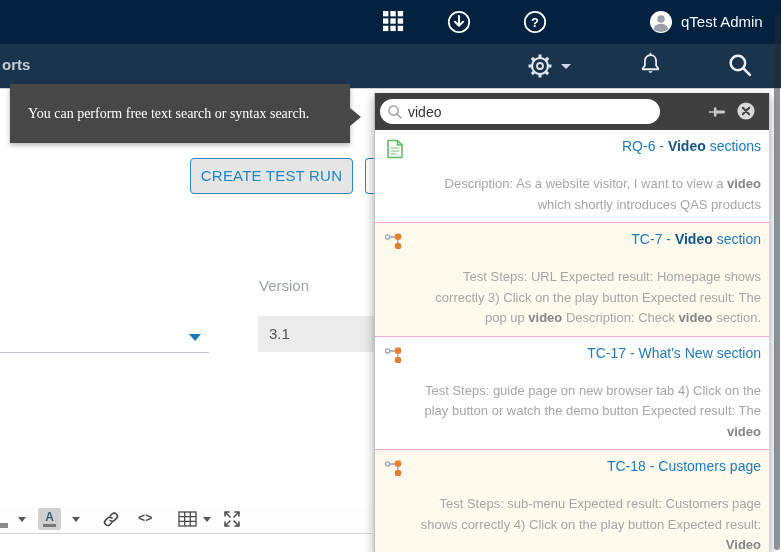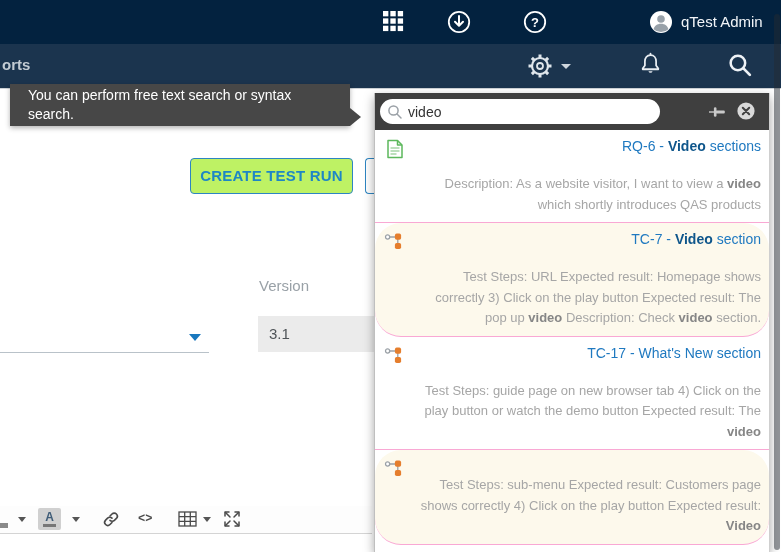--- a/index.html
+++ b/index.html
@@ -15,25 +15,25 @@
   .user-name{position:absolute;left:681px;top:13px;color:#f2f5f8;font-size:15px;}
   
   .navbar{position:absolute;left:0;top:44px;width:781px;height:44px;background:#1b344e;border-bottom:1px solid #cdd2d6;}
   .breadcrumb{position:absolute;left:2px;top:12px;color:#c2cbd3;font-size:15px;font-weight:bold;}
   .gear-wrap{position:absolute;left:526px;top:8px;}
   .gear-caret{position:absolute;left:561px;top:20px;width:0;height:0;border-left:5px solid transparent;border-right:5px solid transparent;border-top:5px solid #cfd6dd;}
   .bell-wrap{position:absolute;left:637px;top:7px;}
   .nav-search-wrap{position:absolute;left:727px;top:8px;}
   
   .tooltip{position:absolute;left:10px;top:84px;width:340px;background:#474747;color:#fff;
-           font-size:14px;line-height:19px;padding:2px 18px;z-index:6;box-shadow:0 2px 5px rgba(0,0,0,.3);box-sizing:border-box;}
+           font-size:14px;line-height:19px;padding:20px 18px;z-index:6;box-shadow:0 2px 5px rgba(0,0,0,.3);box-sizing:border-box;font-family:Liberation Serif, serif;}
   .tooltip-arrow{position:absolute;right:-11px;top:24px;width:0;height:0;border-top:9px solid transparent;border-bottom:9px solid transparent;border-left:11px solid #474747;}
   
-  .create-btn{position:absolute;left:190px;top:158px;width:163px;height:36px;background:#bef264;
-              border:1px solid #2d85c2;border-radius:4px;color:#1e87c5;font-weight:bold;font-size:15px;
+  .create-btn{position:absolute;left:190px;top:158px;width:163px;height:36px;background:#e5e5e5;
+              border:1px solid #2d85c2;border-radius:4px;color:#1e87c5;font-weight:normal;font-size:15px;
               text-align:center;line-height:34px;letter-spacing:.2px;box-sizing:border-box;cursor:pointer;}
   .partial-btn{position:absolute;left:365px;top:158px;width:14px;height:36px;background:#fff;
                border:1px solid #2d85c2;border-right:none;border-radius:4px 0 0 4px;box-sizing:border-box;}
   .select-caret{position:absolute;left:189px;top:334px;width:0;height:0;border-left:6px solid transparent;border-right:6px solid transparent;border-top:7px solid #1978be;cursor:pointer;}
   .select-underline{position:absolute;left:0;top:352px;width:209px;height:1px;background:#b9c2c9;}
   .version-label{position:absolute;left:259px;top:277px;color:#99a1a7;font-size:15px;}
   .version-box{position:absolute;left:258px;top:316px;width:120px;height:36px;background:#ebebeb;color:#4f5458;
                font-size:15px;line-height:36px;padding-left:11px;box-sizing:border-box;}
   
   .ed-toolbar{position:absolute;left:0;top:506px;width:372px;height:27px;border-bottom:1px solid #d4d4d4;background:#fdfdfd;}
@@ -56,21 +56,21 @@
                 border-left:1px solid #bfbfbf;border-right:1px solid #cfcfcf;box-shadow:0 4px 10px rgba(0,0,0,.35);box-sizing:border-box;background:#fff;}
   .panel-header{position:relative;width:100%;height:37px;background:#3f3f3f;}
   .search-pill{position:absolute;left:5px;top:6px;width:280px;height:25px;background:#fff;border-radius:13px;border:none;}
   .search-pill input{position:absolute;left:26px;top:1px;width:245px;height:22px;border:none;outline:none;font-size:14px;color:#333;
                      font-family:"Liberation Sans","DejaVu Sans",sans-serif;background:transparent;}
   .pill-mag{position:absolute;left:7px;top:5px;}
   .pin-wrap{position:absolute;right:42px;top:9px;cursor:pointer;}
   .close-wrap{position:absolute;right:13px;top:8px;cursor:pointer;}
   .results-list{position:relative;width:100%;height:422px;overflow:hidden;background:#fff;}
   .result-row{position:relative;padding:7px 8px 7px 44px;border-bottom:1px solid #f9a8d4;background:#fff;cursor:pointer;text-align:right;}
-  .result-row.alt{background:#fdf9ec;border-radius:26px;}
+  .result-row.alt{background:#fdf9ec;}
   .result-icon{position:absolute;left:9px;top:9px;width:20px;height:20px;}
   .row-title{font-size:14px;line-height:19px;color:#1f79c0;}
   .row-title .tmatch{color:#0f568b;font-weight:bold;}
   .row-desc{font-size:13px;line-height:20.5px;color:#a6a6a6;margin-top:18px;max-width:344px;}
   .row-desc .dmatch{color:#868686;font-weight:bold;}
   .sliver-row{height:12px;background:#fdf9ec;}
   
   .scroll-strip{position:absolute;right:1px;top:14px;bottom:2px;width:6px;background:rgba(35,42,50,.5);border-radius:3px;z-index:9;}
 </style>
 </head>
@@ -243,20 +243,21 @@
           <div class="row-title"><span>TC-17 - What's New section</span></div>
           <div class="row-desc"><span>Test Steps: guide page on new browser tab 4) Click on the play button or watch the demo button Expected result: The </span><b class="dmatch">video</b></div>
         </div>
         <div class="result-row alt">
           <span class="result-icon"><svg width="20" height="20" viewBox="0 0 20 20">
               <path d="M5.8 5 H13.8 M13.8 5 V14" stroke="#9aa0a6" stroke-width="1.3" fill="none"></path>
               <circle cx="3.6" cy="5" r="2.1" fill="#fff" stroke="#9aa0a6" stroke-width="1.3"></circle>
               <rect x="10.9" y="1.6" width="6.2" height="6.2" rx="1.8" fill="#e57e2d"></rect>
               <rect x="10.9" y="10.9" width="6.2" height="6.2" rx="1.8" fill="#e57e2d"></rect>
             </svg></span>
+          <div class="row-title"><span>TC-18 - Customers page</span></div>
           <div class="row-desc"><span>Test Steps: sub-menu Expected result: Customers page shows correctly 4) Click on the play button Expected result: </span><b class="dmatch">Video</b></div>
         </div>
         <div class="result-row">
           <span class="result-icon"><svg width="20" height="20" viewBox="0 0 20 20">
               <path d="M4.5 4.5 H13.5 M4.5 4.5 V12.5" stroke="#9aa0a6" stroke-width="1.3" fill="none"></path>
               <circle cx="15.8" cy="4.5" r="2.1" fill="#fff" stroke="#9aa0a6" stroke-width="1.3"></circle>
               <circle cx="4.5" cy="14.8" r="3.1" fill="#49a94d"></circle>
             </svg></span>
         </div>
         <div class="sliver-row"></div>

